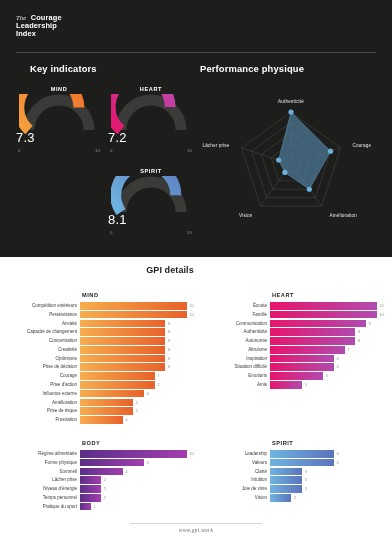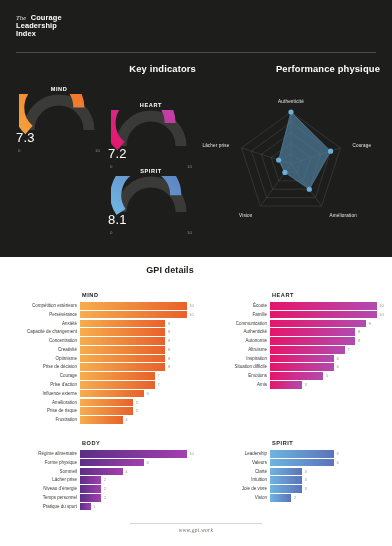--- a/index.html
+++ b/index.html
@@ -29,32 +29,32 @@
   .brand .nm {
     font-size:7.4px; font-weight:bold; letter-spacing:.15px;
   }
   .brand-line1 { white-space:nowrap; }
   .rule {
     position:absolute; left:16px; top:52px; width:360px; height:1px;
     background:#4a4a47;
   }
   .hero-h {
     position:absolute; color:#fff; font-size:9.4px; font-weight:bold;
-    letter-spacing:.15px; text-align:right;
+    letter-spacing:.15px; text-align:left;
   }
   #key-h { left:30px; top:63px; width:166px; }
   #perf-h { left:200px; top:63px; width:180px; }
 
   
   .gauge-grid {
     position:absolute; left:16px; top:86px; width:178px; height:160px;
   }
   .gauge { position:absolute; width:86px; height:76px; }
   .g0 { left:0;   top:0; }
-  .g1 { left:92px; top:16px; }
+  .g1 { left:92px; top:0; }
   .g2 { left:0;   top:82px; }
   .g3 { left:92px; top:82px; }
   .gauge .glabel {
     position:absolute; top:0; left:0; width:100%;
     text-align:center; color:#fff; font-size:5.6px;
     font-weight:bold; letter-spacing:.6px;
   }
   .gauge svg { position:absolute; left:3px; top:8px; }
   .gauge .gval {
     position:absolute; left:0; top:44px; width:100%;

